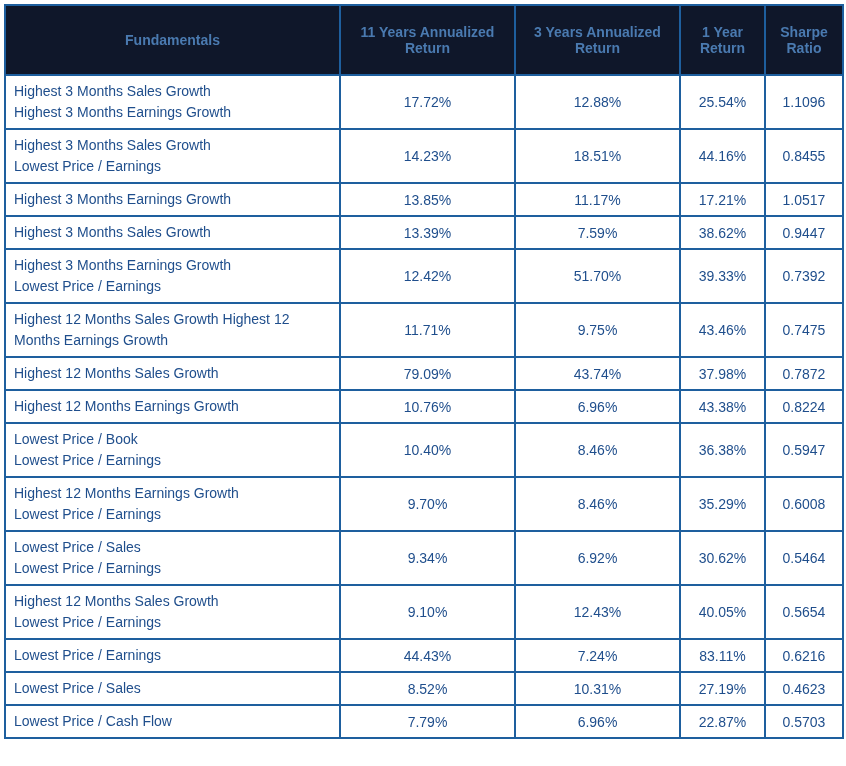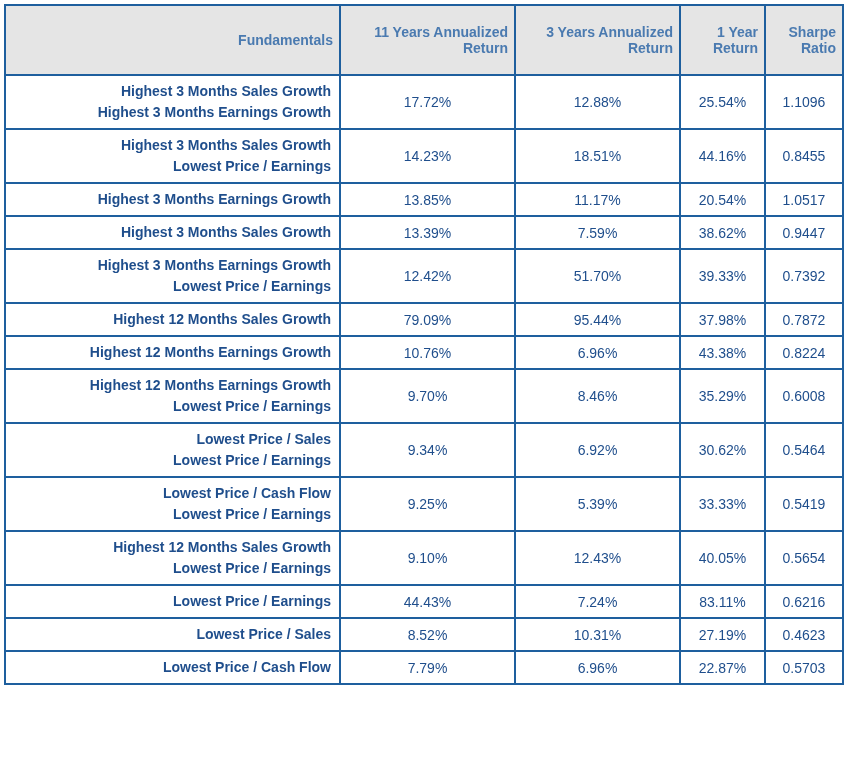--- a/index.html
+++ b/index.html
@@ -10,40 +10,39 @@
       padding: 4px;
       font-family: Arial, Helvetica, sans-serif;
       background: #ffffff;
     }
     table {
       border-collapse: collapse;
       width: 838px;
       table-layout: fixed;
     }
     th {
-      background-color: #e5e5e5;
+      background-color: #0f172a;
       color: #4a7ab0;
       font-weight: bold;
-      text-align: right;
+      text-align: center;
       padding: 18px 6px;
       border: 2px solid #1e5f9e;
       font-size: 14px;
       vertical-align: middle;
     }
     td {
       border: 2px solid #1e5f9e;
       padding: 5px 8px;
       color: #1f4e8c;
       font-size: 14px;
       vertical-align: middle;
     }
     td.label-cell {
-      text-align: right;
+      text-align: left;
       line-height: 1.5;
-      font-weight: bold;
     }
     td.value-cell {
       text-align: center;
     }
     .col-fund { width: 335px; }
     .col-10y { width: 175px; }
     .col-3y { width: 165px; }
     .col-1y { width: 85px; }
     .col-sharpe { width: 78px; }
   </style>
@@ -79,71 +78,78 @@
         <td class="label-cell">Highest 3 Months Sales Growth<br>Lowest Price / Earnings</td>
         <td class="value-cell">14.23%</td>
         <td class="value-cell">18.51%</td>
         <td class="value-cell">44.16%</td>
         <td class="value-cell">0.8455</td>
       </tr>
       <tr>
         <td class="label-cell">Highest 3 Months Earnings Growth</td>
         <td class="value-cell">13.85%</td>
         <td class="value-cell">11.17%</td>
-        <td class="value-cell">20.54%</td>
+        <td class="value-cell">17.21%</td>
         <td class="value-cell">1.0517</td>
       </tr>
       <tr>
         <td class="label-cell">Highest 3 Months Sales Growth</td>
         <td class="value-cell">13.39%</td>
         <td class="value-cell">7.59%</td>
         <td class="value-cell">38.62%</td>
         <td class="value-cell">0.9447</td>
       </tr>
       <tr>
         <td class="label-cell">Highest 3 Months Earnings Growth<br>Lowest Price / Earnings</td>
         <td class="value-cell">12.42%</td>
         <td class="value-cell">51.70%</td>
         <td class="value-cell">39.33%</td>
         <td class="value-cell">0.7392</td>
       </tr>
       <tr>
+        <td class="label-cell">Highest 12 Months Sales Growth Highest 12 Months Earnings Growth</td>
+        <td class="value-cell">11.71%</td>
+        <td class="value-cell">9.75%</td>
+        <td class="value-cell">43.46%</td>
+        <td class="value-cell">0.7475</td>
+      </tr>
+      <tr>
         <td class="label-cell">Highest 12 Months Sales Growth</td>
         <td class="value-cell">79.09%</td>
-        <td class="value-cell">95.44%</td>
+        <td class="value-cell">43.74%</td>
         <td class="value-cell">37.98%</td>
         <td class="value-cell">0.7872</td>
       </tr>
       <tr>
         <td class="label-cell">Highest 12 Months Earnings Growth</td>
         <td class="value-cell">10.76%</td>
         <td class="value-cell">6.96%</td>
         <td class="value-cell">43.38%</td>
         <td class="value-cell">0.8224</td>
+      </tr>
+      <tr>
+        <td class="label-cell">Lowest Price / Book<br>Lowest Price / Earnings</td>
+        <td class="value-cell">10.40%</td>
+        <td class="value-cell">8.46%</td>
+        <td class="value-cell">36.38%</td>
+        <td class="value-cell">0.5947</td>
       </tr>
       <tr>
         <td class="label-cell">Highest 12 Months Earnings Growth<br>Lowest Price / Earnings</td>
         <td class="value-cell">9.70%</td>
         <td class="value-cell">8.46%</td>
         <td class="value-cell">35.29%</td>
         <td class="value-cell">0.6008</td>
       </tr>
       <tr>
         <td class="label-cell">Lowest Price / Sales<br>Lowest Price / Earnings</td>
         <td class="value-cell">9.34%</td>
         <td class="value-cell">6.92%</td>
         <td class="value-cell">30.62%</td>
         <td class="value-cell">0.5464</td>
-      </tr>
-      <tr>
-        <td class="label-cell">Lowest Price / Cash Flow<br>Lowest Price / Earnings</td>
-        <td class="value-cell">9.25%</td>
-        <td class="value-cell">5.39%</td>
-        <td class="value-cell">33.33%</td>
-        <td class="value-cell">0.5419</td>
       </tr>
       <tr>
         <td class="label-cell">Highest 12 Months Sales Growth<br>Lowest Price / Earnings</td>
         <td class="value-cell">9.10%</td>
         <td class="value-cell">12.43%</td>
         <td class="value-cell">40.05%</td>
         <td class="value-cell">0.5654</td>
       </tr>
       <tr>
         <td class="label-cell">Lowest Price / Earnings</td>

